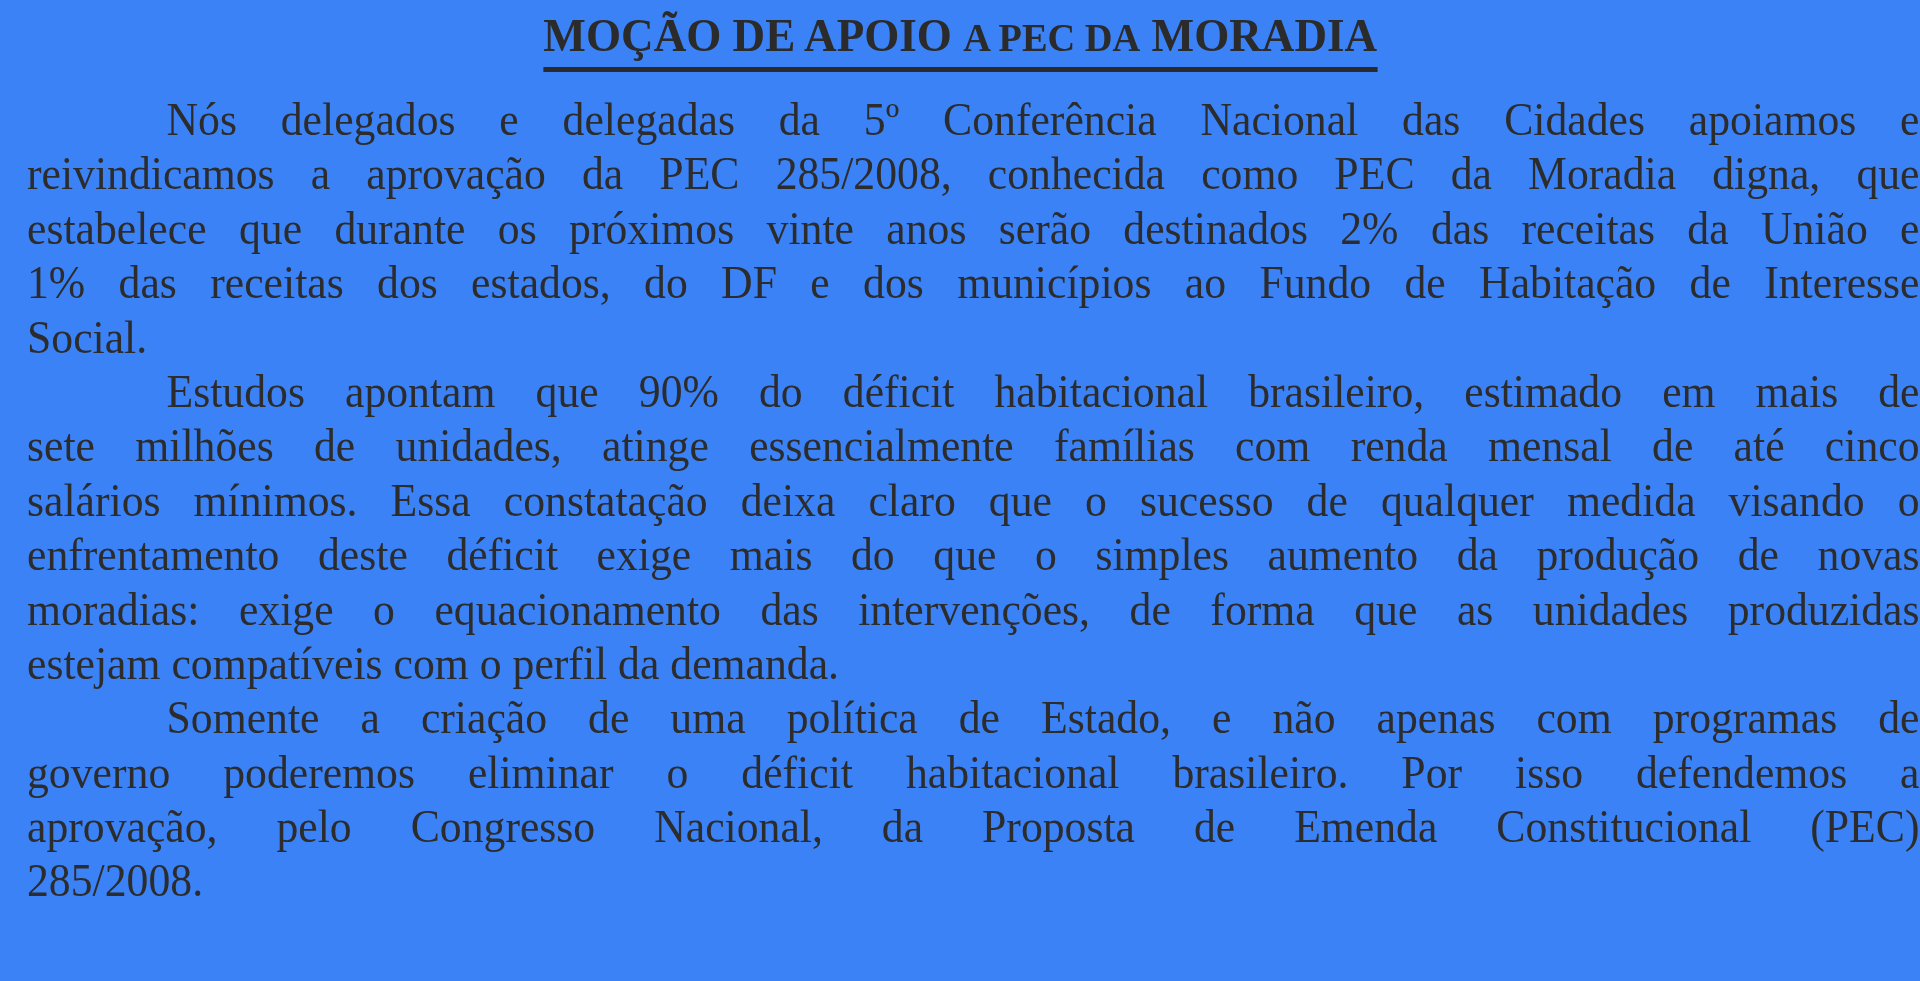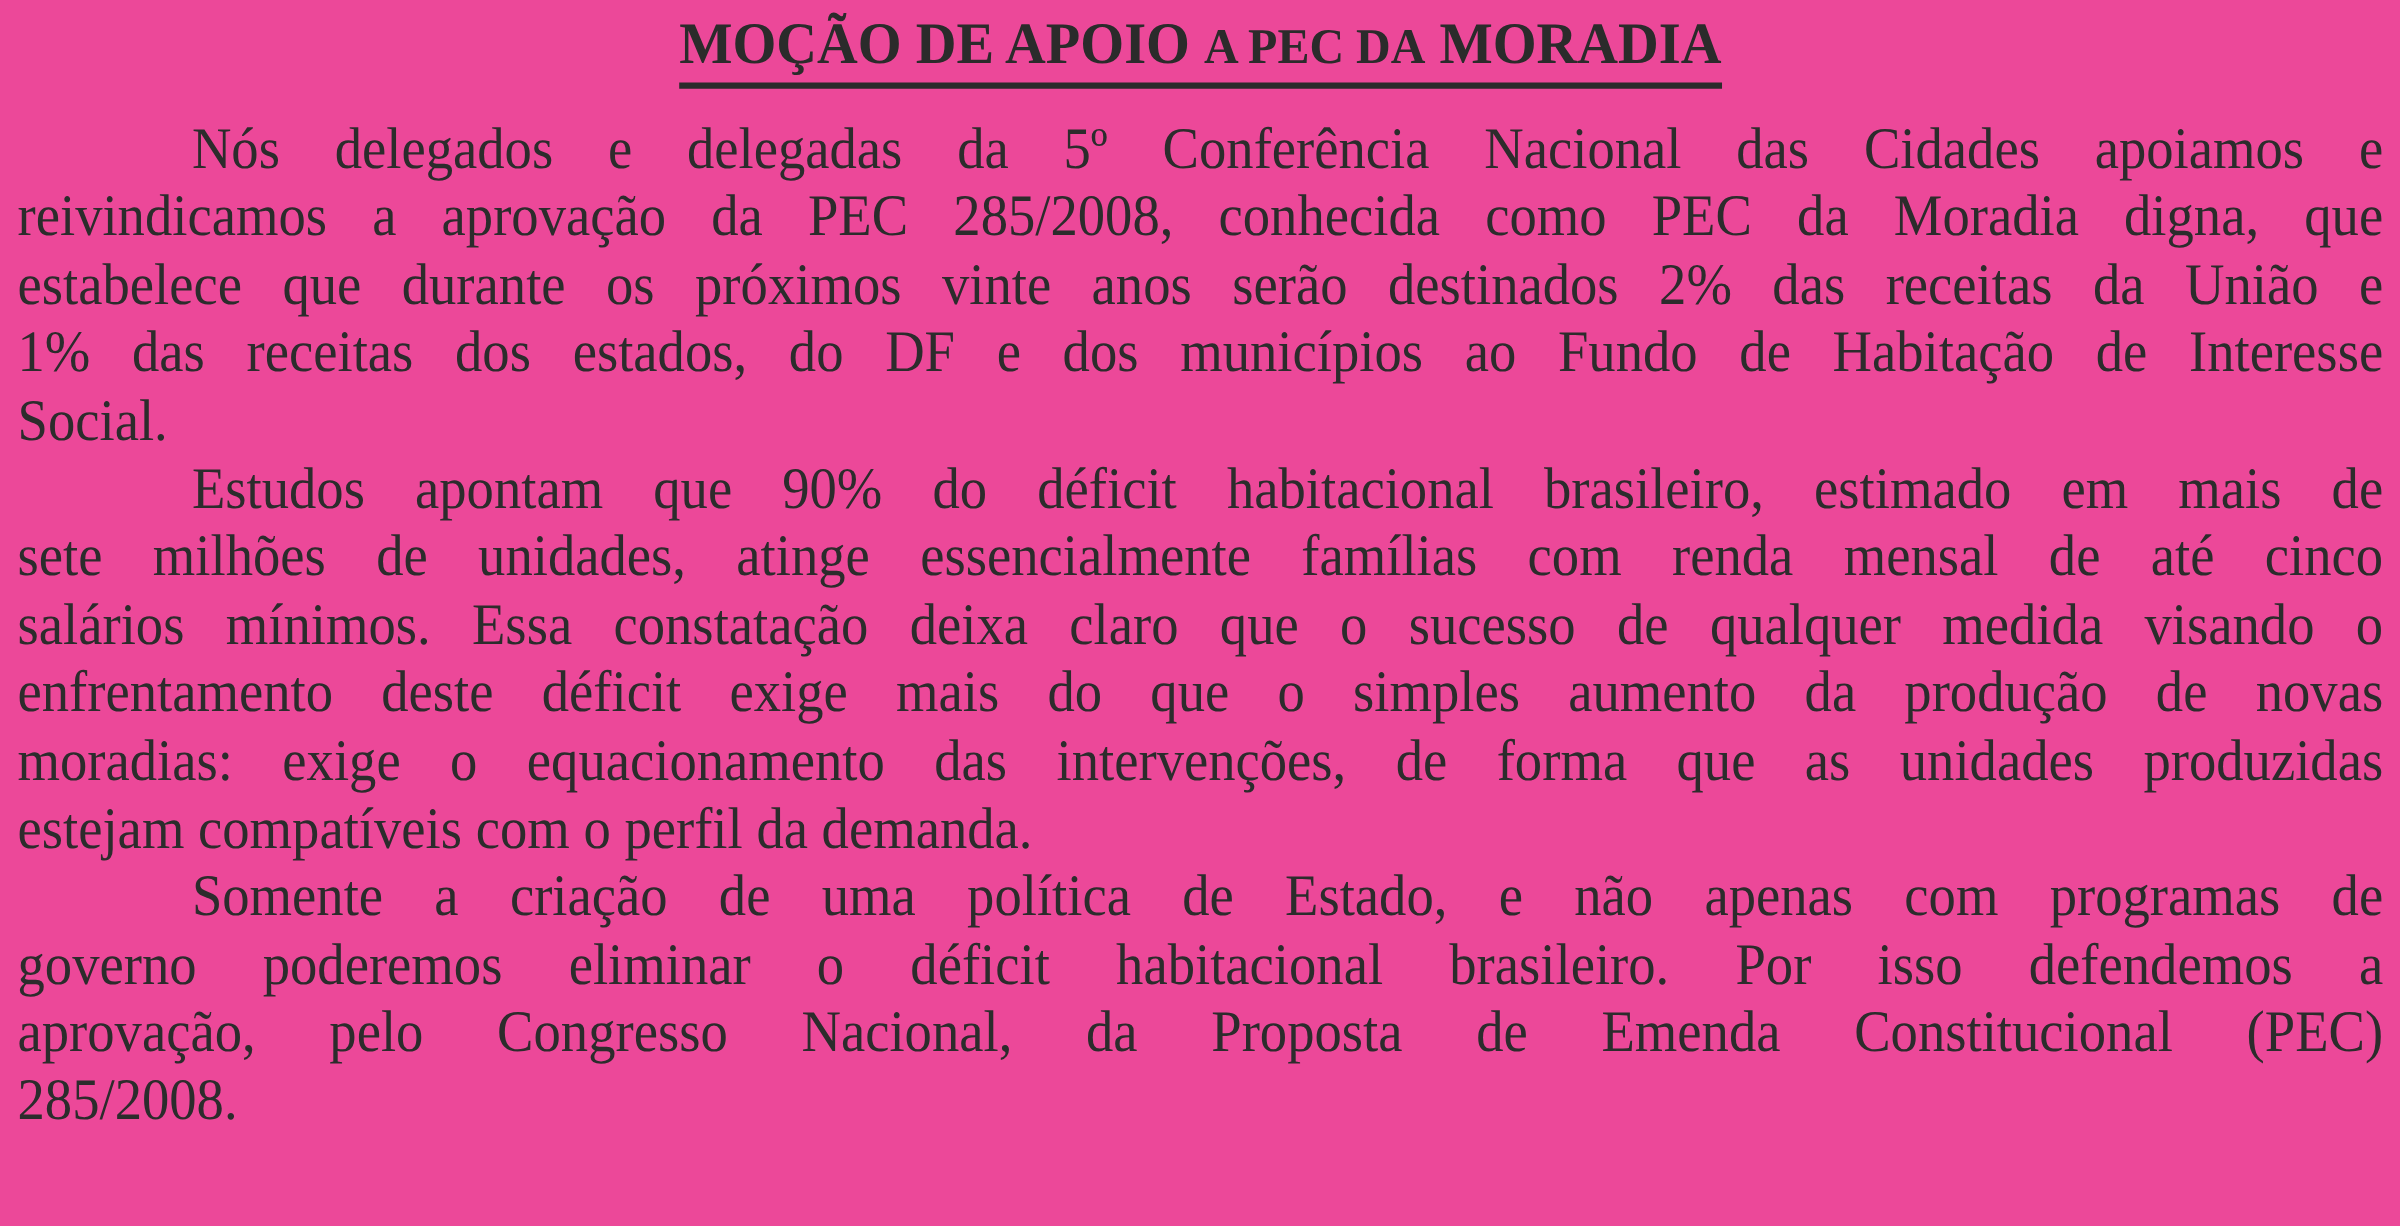--- a/index.html
+++ b/index.html
@@ -14,21 +14,21 @@
     position: relative;
     font-family: "Liberation Serif", "DejaVu Serif", serif;
     color: #2a2a2a;
   }
   .page {
     position: absolute;
     left: 0;
     top: 0;
     width: 1920px;
     height: 981px;
-    background: #ec4899;
+    background: #3b82f6;
   }
   .title-wrap {
     position: absolute;
     top: 6px;
     left: 0;
     width: 1920px;
     text-align: center;
   }
   .title {
     display: inline-block;
@@ -40,21 +40,21 @@
     border-bottom: 5px solid #2b2b2b;
     padding-bottom: 0px;
     transform: scaleX(0.96);
     transform-origin: center;
   }
   .title .small-caps {
     font-size: 40px;
   }
   .body {
     position: absolute;
-    left: 14px;
+    left: 27px;
     top: 92px;
     width: 1893px;
   }
   .line {
     display: block;
     height: 54.4px;
     font-size: 47px;
     line-height: 54.4px;
     white-space: nowrap;
     color: #2c2c2c;

